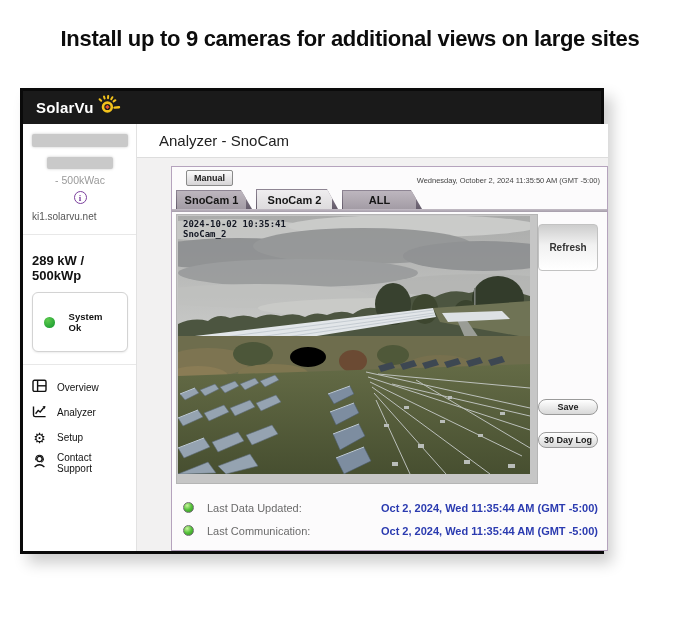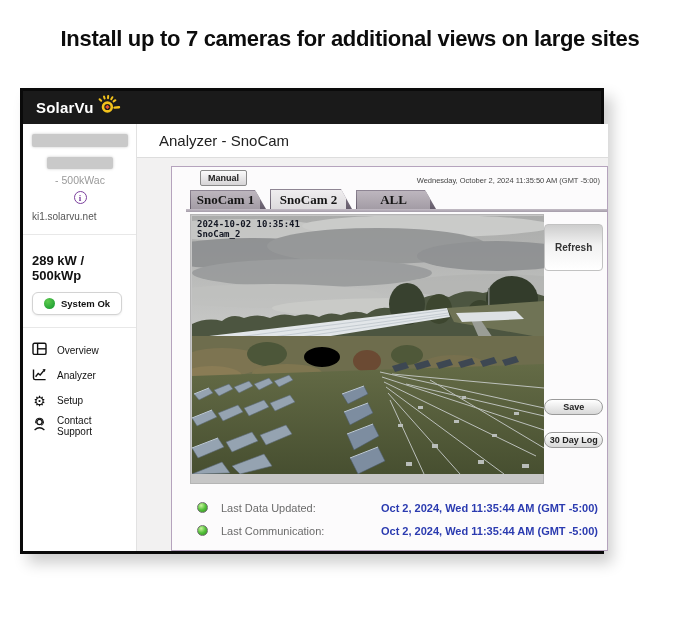--- a/index.html
+++ b/index.html
@@ -23,49 +23,49 @@
   .redacted { background:#c9c9c9; border-radius:2px; box-shadow:0 0 3px #c9c9c9; }
   .red-1 { width:96px; height:13px; margin-top:2px; }
   .cap-row { display:flex; align-items:center; margin-top:10px; gap:5px;flex-direction:column; }
   .red-2 { width:66px; height:12px; }
   .cap-text { color:#9a9a9a; font-size:10.5px; }
   .info-icon { width:13px; height:13px; border:1.5px solid #7b3f9d; border-radius:50%; color:#7b3f9d;
     font-size:9px; font-weight:700; font-family:"Liberation Serif",serif; display:flex; align-items:center; justify-content:center; }
   .domain { margin-top:7px; font-size:10px; color:#555; }
   .divider { height:1px; background:#e8e8e8; margin:12px -8px 0 -9px; }
   .power { margin-top:18px; font-size:13px; font-weight:700; color:#111; }
-  .sysok { margin-top:9px; display:inline-flex; align-items:center; gap:6px; background:#fff;
-    border:1px solid #d3d3d3; border-radius:6px; padding:5px 11px; box-shadow:0 1px 2px rgba(0,0,0,.08); cursor:pointer; }
+  .sysok { margin-top:9px; display:inline-flex; align-items:center; gap:14px; background:#fff;
+    border:1px solid #d3d3d3; border-radius:6px; padding:18px 11px; box-shadow:0 1px 2px rgba(0,0,0,.08); cursor:pointer; }
   .sysok-dot { width:11px; height:11px; border-radius:50%; background:radial-gradient(circle at 35% 30%, #5ecb4e, #27a537 70%); }
   .sysok-label { font-size:9.5px; font-weight:700; color:#111; }
   .nav { margin-top:10px; }
   .nav-item { display:flex; align-items:center; gap:10px; height:25px; cursor:pointer; }
   .nav-item svg { flex:0 0 auto; }
   .nav-label { font-size:10px; font-weight:400; color:#111; }
   .gear-glyph { font-size:14px; line-height:1; color:#111; width:15px; text-align:center; }
 
   
   .main { flex:1; background:#f2f1f1; display:flex; flex-direction:column; }
   .page-header { height:36px; background:#fff; border-bottom:1px solid #ddd; display:flex; align-items:center; padding-left:22px; }
   .page-title { font-size:15px; font-weight:400; color:#222; }
   .content { flex:1; padding:4px 0 0 34px; }
 
-  .panel { width:437px; background:#fcfbfc; border:1px solid #b5a3bd; position:relative; padding-bottom:6px;padding-left:14px; }
+  .panel { width:437px; background:#fcfbfc; border:1px solid #b5a3bd; position:relative; padding-bottom:6px; }
   .panel-top { height:22px; position:relative; }
   .manual-btn { position:absolute; left:14px; top:3px; height:16px; padding:0 7px;
     background:linear-gradient(#fbfbfb,#d6d4d6); border:1px solid #8a8a8a; border-radius:2px;
     font-size:9px; font-weight:700; color:#222; cursor:pointer; }
   .header-date { position:absolute; right:7px; top:9px; font-size:7.5px; color:#444; }
 
   .tabs { display:flex; gap:4px; margin-left:4px; height:20px; align-items:flex-end; }
   .tab { position:relative; height:19px; clip-path:polygon(0 0, calc(100% - 11px) 0, 100% 100%, 0 100%);
     background:linear-gradient(#8f8694,#655c6b); cursor:pointer; }
   .tab-face { position:absolute; left:1px; top:1px; right:6px; bottom:0;
     display:flex; align-items:center; justify-content:center;
-    font-size:13px; font-weight:700; color:#151515; background:linear-gradient(#bdb6be,#a39ca5);font-family:Liberation Serif, serif; }
+    font-size:11px; font-weight:700; color:#151515; background:linear-gradient(#bdb6be,#a39ca5); }
   .tab.active { height:20px; }
   .tab.active .tab-face { background:linear-gradient(#efedef,#dddbdd); }
   .t1 { width:76px; } .t2 { width:82px; } .t3 { width:80px; }
   .tabstrip-bar { height:3px; background:linear-gradient(#c3bcc5,#a59daa); }
 
   .cam-row { display:flex; gap:0; padding:2px 4px 0 4px; }
   .cam-frame { width:362px; height:270px; background:#c6c6c6; border:1px solid #b5b5b5; position:relative; }
   .cam-frame svg { position:absolute; left:1px; top:1px; }
   .side-col { width:60px; display:flex; flex-direction:column; }
   .btn-refresh { margin-top:10px; height:47px; width:100%; background:linear-gradient(#cdcdcd,#f2f2f2 45%,#ffffff);
@@ -82,21 +82,21 @@
   .status-label { font-size:11px; color:#6b6b6b; }
   .status-val { margin-left:auto; font-size:11px; font-weight:700; color:#2b3bb0; }
 
   .mono-overlay { font-family:"DejaVu Sans Mono", monospace; font-weight:700; }
 </style>
 </head>
 <body>
 
 <div class="stage">
 
-  <div class="headline">Install up to 7 cameras for additional views on large sites</div>
+  <div class="headline">Install up to 9 cameras for additional views on large sites</div>
 
   <div class="window">
 
     <div class="titlebar">
       <div class="logo">
         <span class="logo-text">SolarVu</span>
         <span>
           <svg width="27" height="23" viewBox="0 0 27 23">
             <g stroke="#f2c21c" stroke-width="2" stroke-linecap="round">
               <line x1="5.2" y1="6.8" x2="3.6" y2="5.2"></line>

